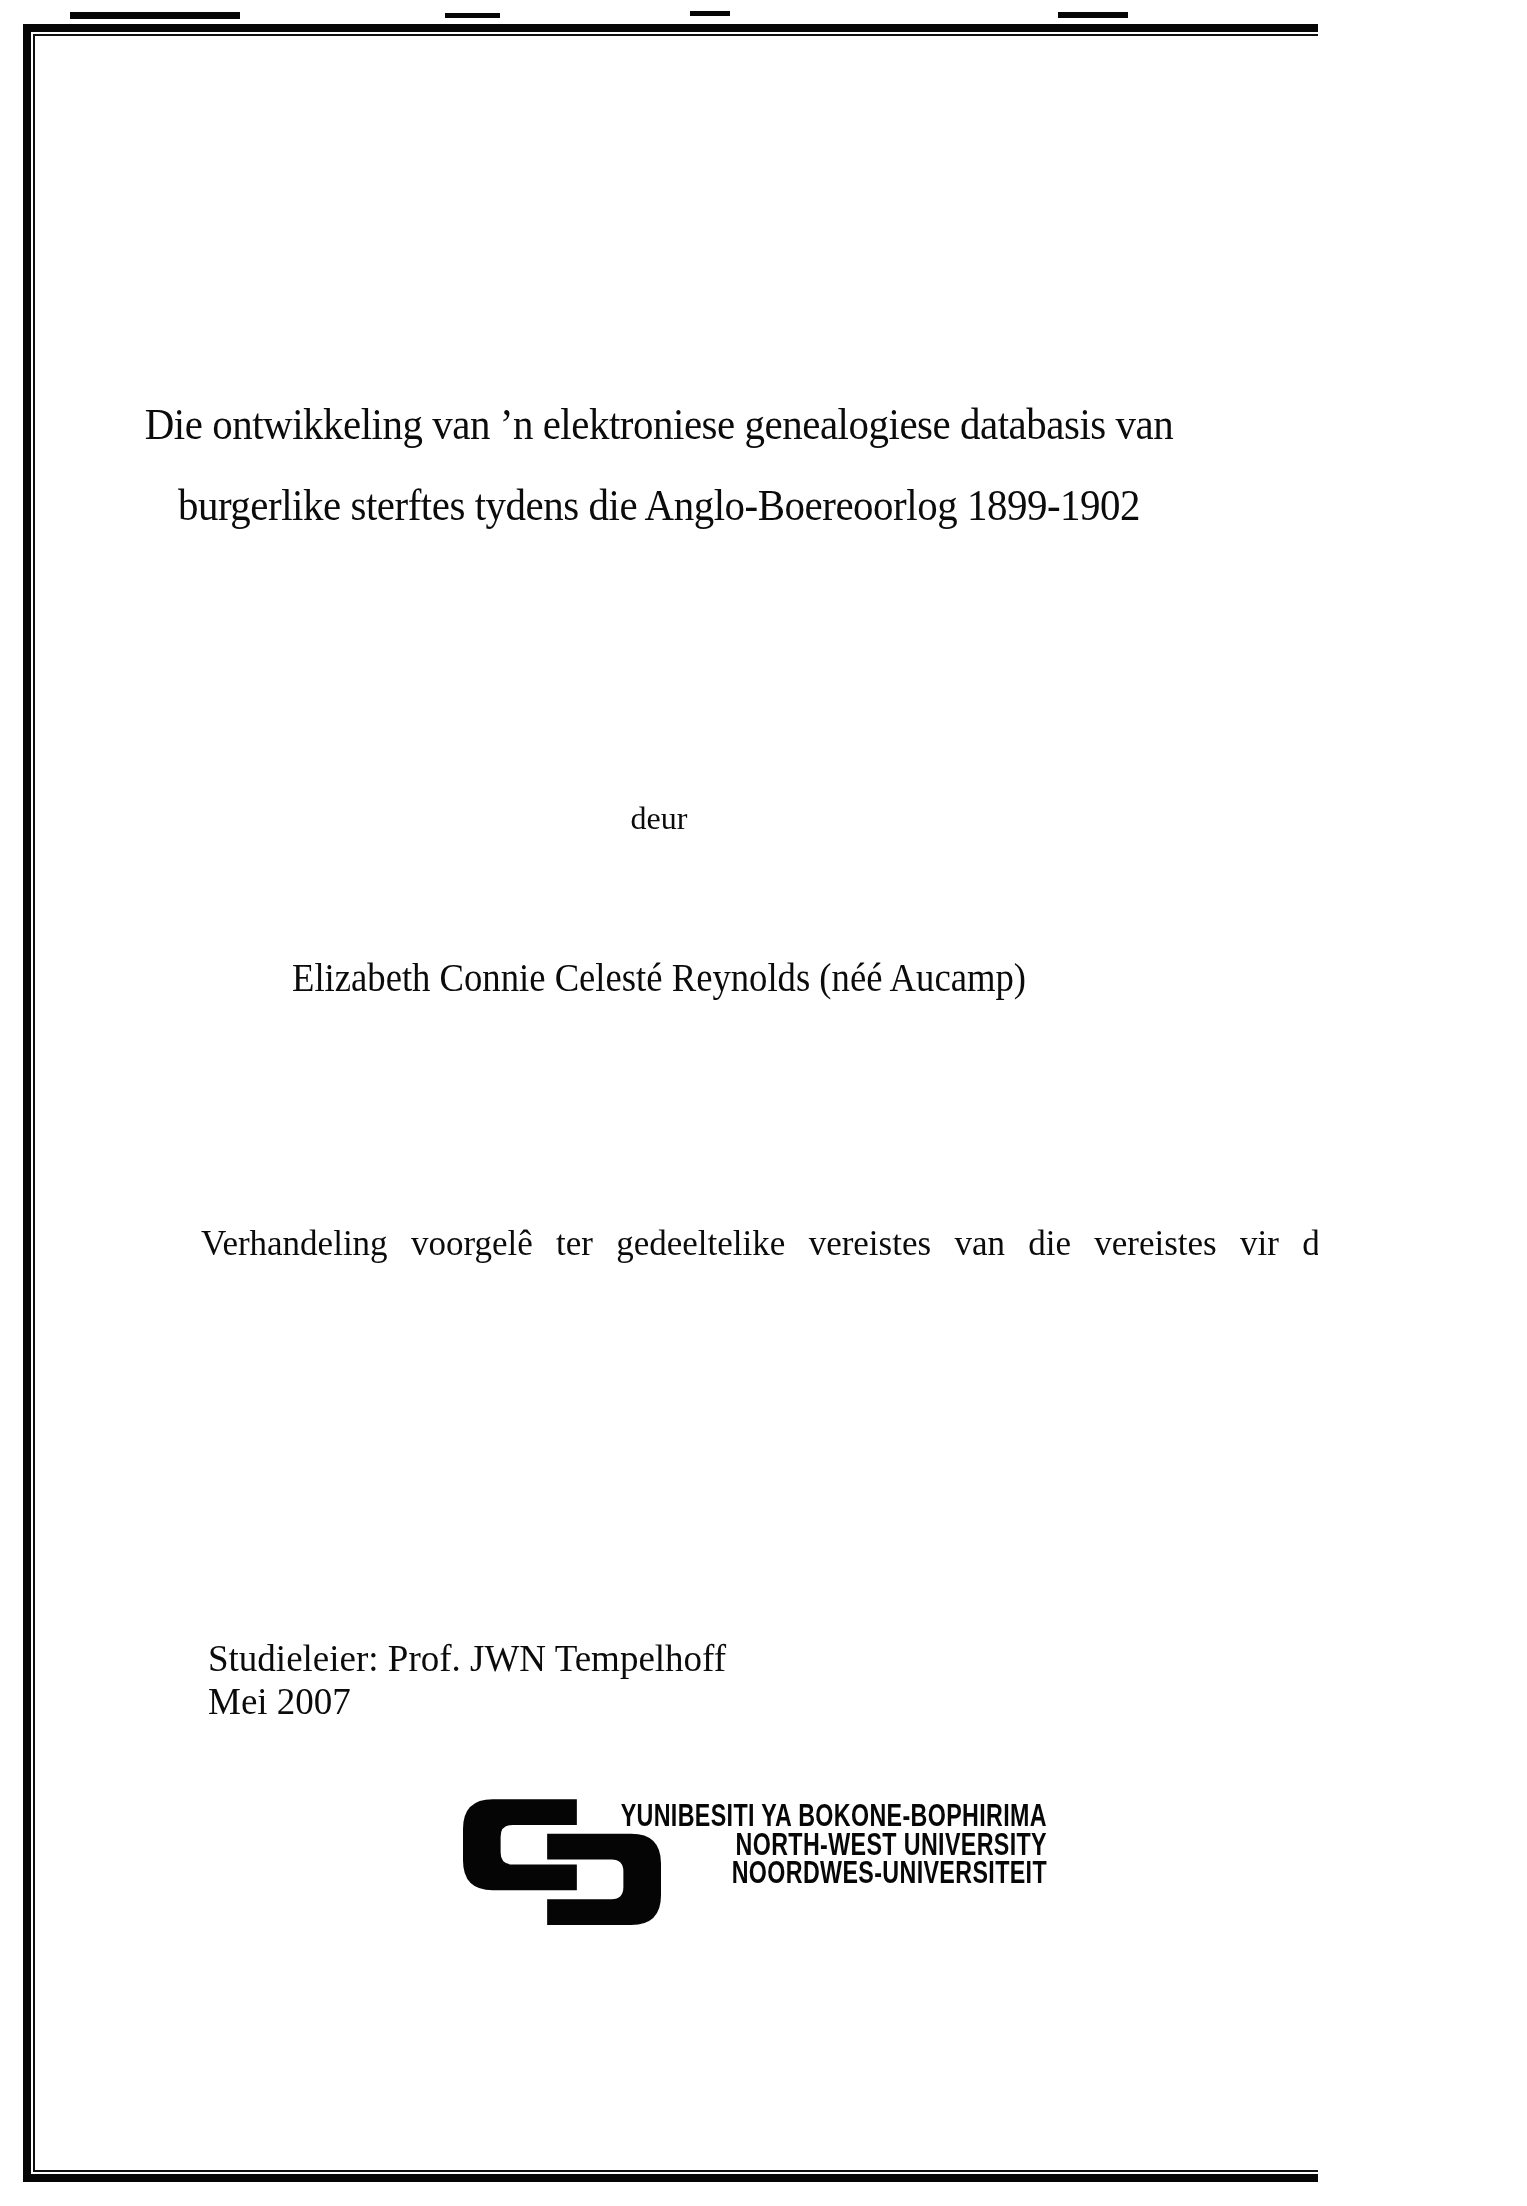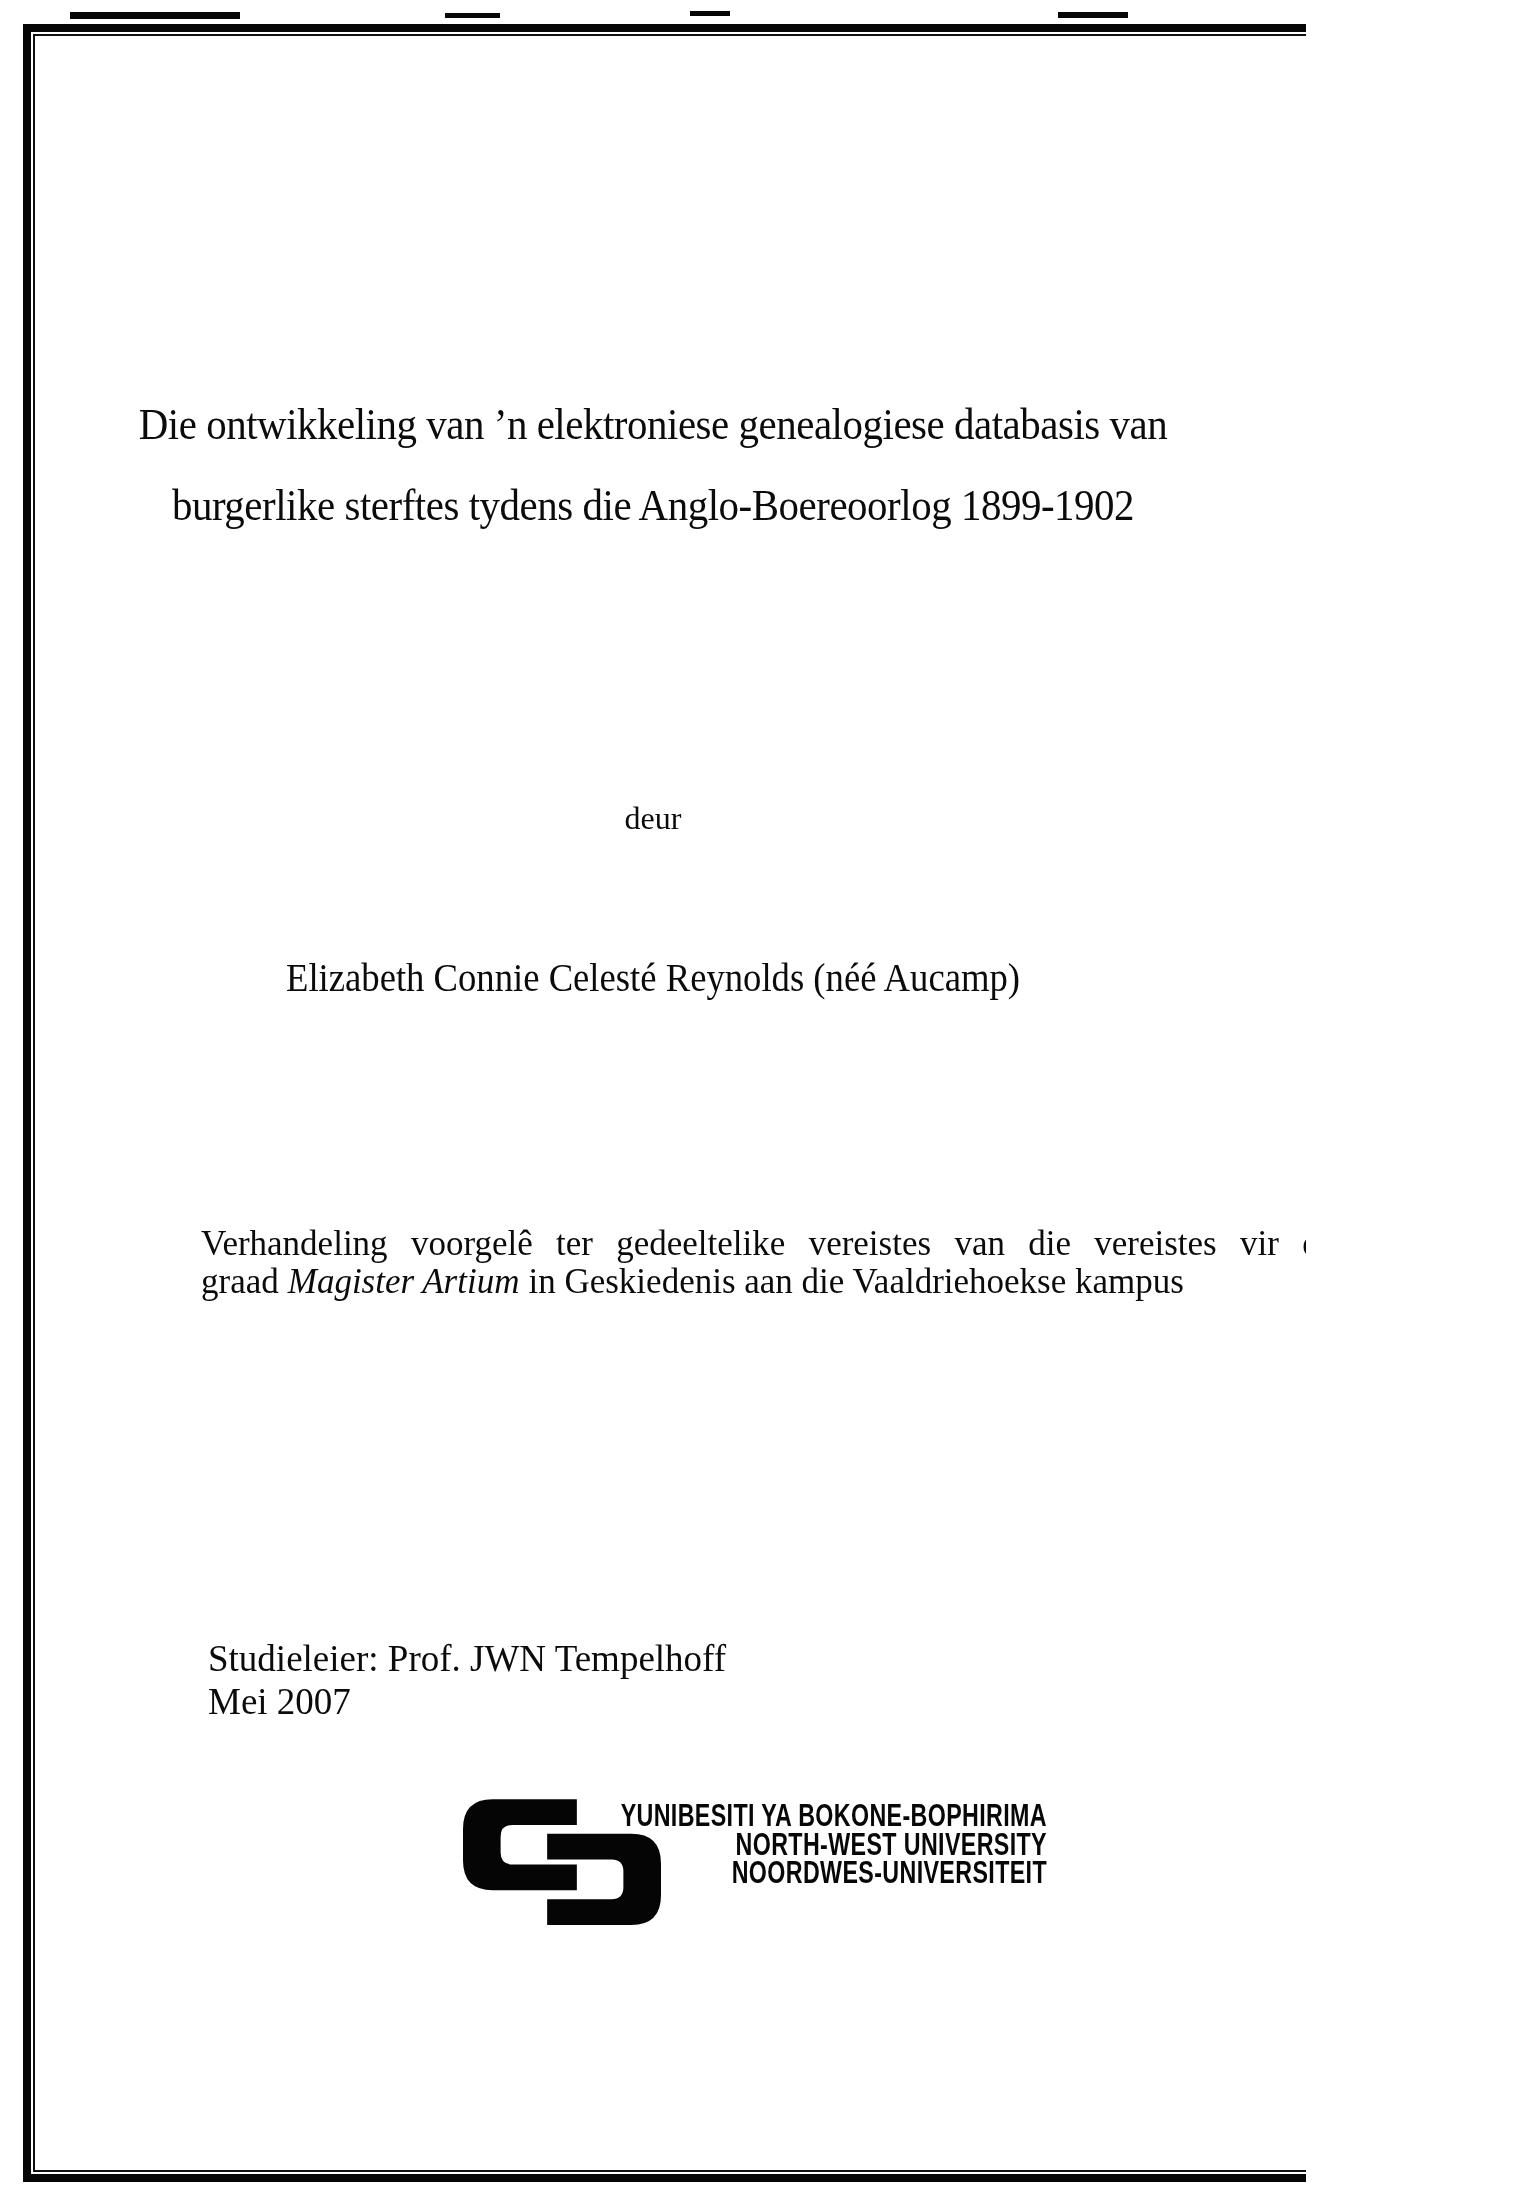--- a/index.html
+++ b/index.html
@@ -4,20 +4,21 @@
 <style>
   html,body{margin:0;padding:0;background:#ffffff;}
   .page{
     position:relative;
     width:1306px;
     height:2206px;
     background:#ffffff;
     color:#0b0b0b;
     font-family:"Liberation Serif","DejaVu Serif",serif;
     overflow:hidden;
+    padding-left:12px;
   }
   .frame-outer{
     position:absolute;
     left:23px; top:24px;
     width:1474px; height:2158px;
     border:8px solid #060606;
     box-sizing:border-box;
   }
   .frame-inner{
     position:absolute;
@@ -136,21 +137,20 @@
         <span>voorgelê</span>
         <span>ter</span>
         <span>gedeeltelike</span>
         <span>vereistes</span>
         <span>van</span>
         <span>die</span>
         <span>vereistes</span>
         <span>vir</span>
         <span>die</span>
       </div>
-    <div class="ts-line"><span>graad</span><span class="ts-it">Magister Artium</span><span>in Geskiedenis aan die Vaaldriehoekse kampus</span></div>
   </div>
 
   <div class="supervisor-block">
     <div>Studieleier: Prof. JWN Tempelhoff</div>
     <div>Mei 2007</div>
   </div>
 
   <svg class="logo-mark" width="198" height="128" viewBox="0 0 200 129" aria-hidden="true">
     <path fill="#050505" d="M115,0 H30 Q0,0 0,30 V62 Q0,92 30,92 H115 V66 H50 Q38,66 38,54 V38 Q38,26 50,26 H115 Z"></path>
     <path fill="#050505" d="M85,35 H170 Q200,35 200,65 V97 Q200,127 170,127 H85 V101 H150 Q162,101 162,89 V73 Q162,61 150,61 H85 Z"></path>

